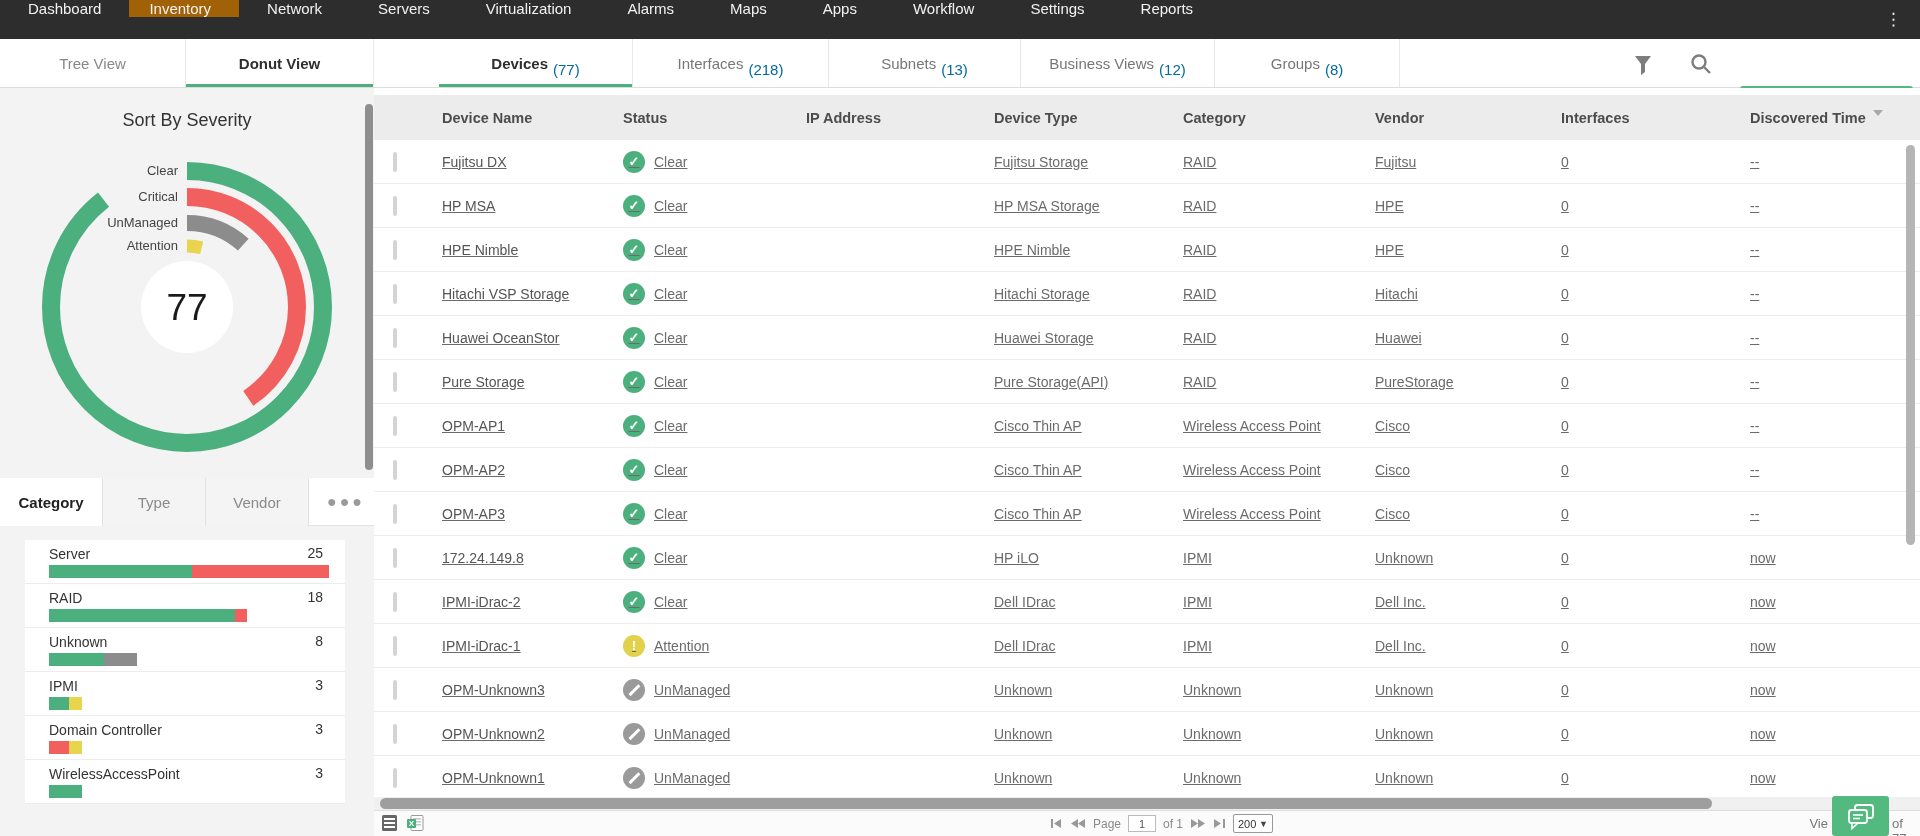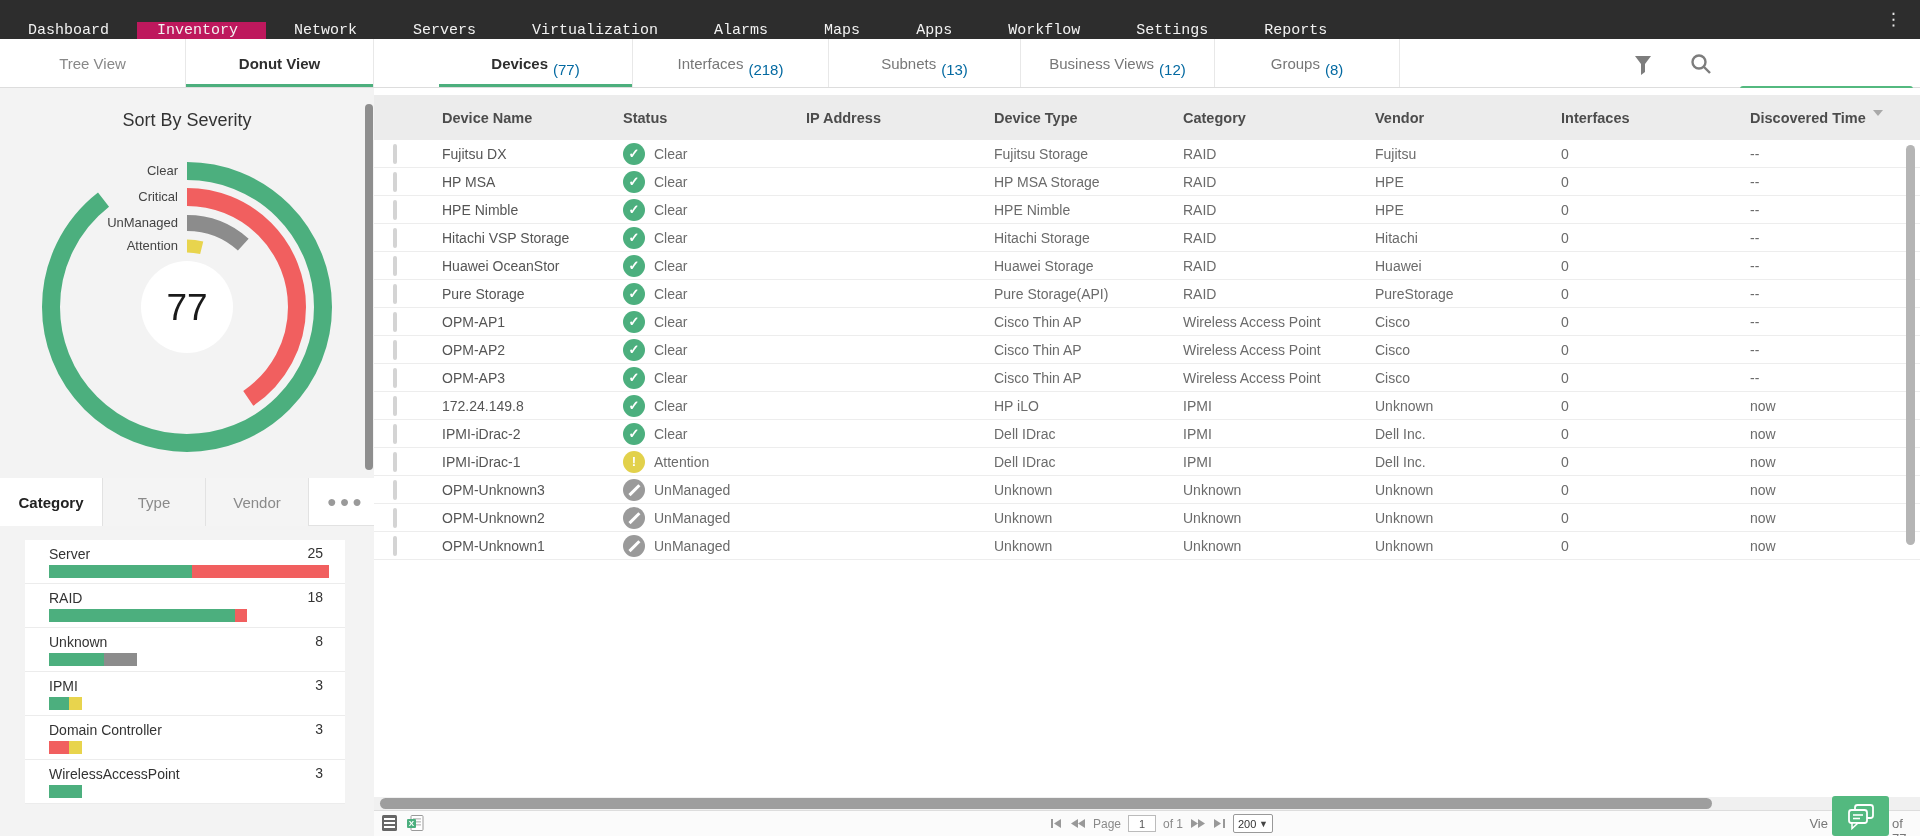--- a/index.html
+++ b/index.html
@@ -5,21 +5,21 @@
   * { margin:0; padding:0; box-sizing:border-box; }
   html,body { width:1920px; height:836px; overflow:hidden; background:#fff;
     font-family:"Liberation Sans", sans-serif; }
   #app { position:relative; width:1920px; height:836px; background:#fff; overflow:hidden; }
 
   
   .topnav { position:absolute; left:0; top:0; width:1920px; height:39px; background:#2d2d2d;
     display:flex; align-items:stretch; }
   .nav-item { color:#f2f2f2; font-size:15px; display:flex; align-items:center;
     padding:0 28px; cursor:pointer; white-space:nowrap; }
-  .nav-item.active { background:#be185d;padding-left:20px; }
+  .nav-item.active { background:#a16207;padding-left:20px; }
   .kebab { position:absolute; right:10px; top:0; height:39px; display:flex; align-items:center;
     color:#e8e8e8; font-size:17px; padding:0 8px; cursor:pointer; }
 
   
   .tabbar { position:absolute; left:0; top:39px; width:1920px; height:49px; background:#fff;
     border-bottom:1px solid #ddd; }
   .vtab { position:absolute; top:0; height:48px; display:flex; align-items:center; justify-content:center;
     font-size:15px; color:#888; border-right:1px solid #e8e8e8; cursor:pointer; }
   .vtab.active { color:#2f2f2f; font-weight:bold; }
   .vtab.active .greenline { position:absolute; left:0; bottom:0; width:100%; height:3px; background:#4caf7d; }
@@ -59,21 +59,21 @@
 
   
   .table-area { position:absolute; left:374px; top:88px; width:1546px; height:724px; background:#fff; }
   .tgrid { display:grid; grid-template-columns:68px 181px 183px 188px 189px 192px 186px 189px auto; align-items:center; }
   .thead { position:absolute; left:0; top:7px; width:1546px; height:45px; background:#ececec; color:#4c4c4c;
     font-size:14.5px; font-weight:bold; }
   .thead .hc { padding-right:6px; display:flex; align-items:flex-start; }
   .sortarr { width:0; height:0; border-left:5px solid transparent; border-right:5px solid transparent;
     border-top:6px solid #a9a9a9; margin-left:7px; }
   .rows { position:absolute; left:0; top:52px; width:1546px; height:660px; overflow:hidden; }
-  .trow { height:28px; border-bottom:1px solid #ededed; font-size:14px; color:#6b6b6b; cursor:pointer; }
+  .trow { height:44px; border-bottom:1px solid #ededed; font-size:14px; color:#6b6b6b; cursor:pointer;text-decoration:underline; }
   .trow .name { color:#555; }
   .rcheck { width:21px; height:21px; margin-left:19px; border:2px solid #d4d4d4; border-radius:6px; background:#fff; cursor:pointer; }
   .scell { display:flex; align-items:center; gap:9px; }
   .sico { width:22px; height:22px; border-radius:50%; display:inline-flex; align-items:center; justify-content:center;
     color:#fff; font-size:13px; font-weight:bold; flex:0 0 22px; position:relative; }
   .sico.clear { background:#4caf7e; }
   .sico.attention { background:#e2d14b; }
   .sico.unmanaged { background:#9a9a9a; }
   .sico .slash { position:absolute; left:10px; top:4px; width:2.5px; height:14px; background:#fff; transform:rotate(45deg); }
   .ipblock { width:128px; height:26px; background:#c9c9c9; }
@@ -97,21 +97,21 @@
   .view-right { position:absolute; left:1518px; top:5px; font-size:13px; color:#777; }
   .feedback-btn { position:absolute; left:1832px; top:796px; width:57px; height:40px; background:#53b97f;
     border:none; border-radius:3px; cursor:pointer; display:flex; align-items:center; justify-content:center; z-index:5; }
 </style>
 </head>
 <body>
 
 <div id="app">
 
   <div class="topnav">
-    <div id="nav-items" style="display:flex;align-items:flex-end;font-family:Liberation Mono, monospace;">
+    <div id="nav-items" style="display:flex;align-items:flex-start;">
         <div class="nav-item">Dashboard</div>
         <div class="nav-item active">Inventory</div>
         <div class="nav-item">Network</div>
         <div class="nav-item">Servers</div>
         <div class="nav-item">Virtualization</div>
         <div class="nav-item">Alarms</div>
         <div class="nav-item">Maps</div>
         <div class="nav-item">Apps</div>
         <div class="nav-item">Workflow</div>
         <div class="nav-item">Settings</div>

